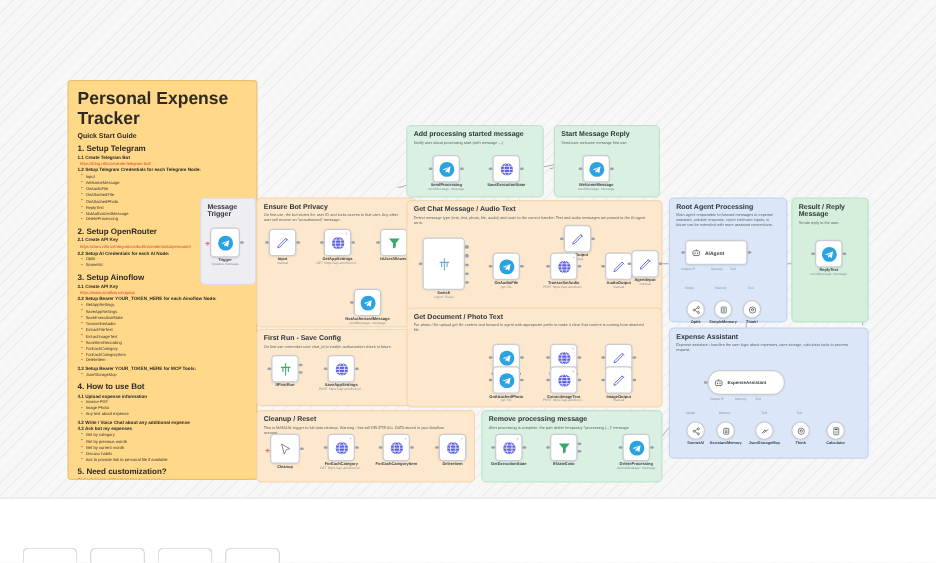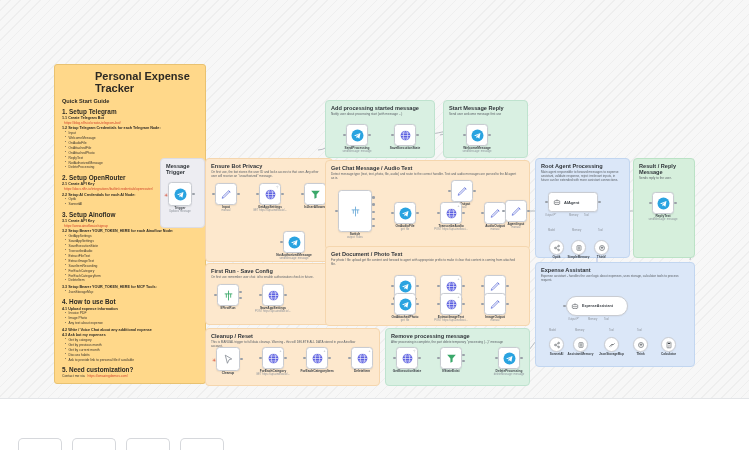--- a/index.html
+++ b/index.html
@@ -25,21 +25,21 @@
     overflow:hidden;
   }
 
   
   #doc {
     left:54px; top:64px; width:152px; height:320px;
     background:#ffd88a;
     padding:5px 7px 4px 7px;
     border:1px solid #e9c271;
   }
-  #doc h1 { font-size:11px; font-weight:bold; color:#2d2a24; margin-bottom:4px;margin-left:33px; }
+  #doc h1 { font-size:14px; font-weight:bold; color:#2d2a24; margin-bottom:4px; }
   #doc h2 { font-size:5.6px; font-weight:bold; color:#2d2a24; margin:3px 0 1.5px; }
   #doc h3 { font-size:6.4px; font-weight:bold; color:#2d2a24; margin:3.5px 0 1.5px; }
   #doc h4 { font-size:3.7px; font-weight:bold; color:#2d2a24; margin:1.6px 0 0.6px; }
   #doc a  { font-size:3.3px; color:#d2452c; text-decoration:none; display:block; margin:0.5px 0 0.8px 2px; word-break:break-all;}
   #doc ul { list-style:none; margin:0 0 1px 3px; }
   #doc li { font-size:3.3px; color:#3a352c; line-height:1.5; position:relative; padding-left:3.5px; }
   #doc li:before { content:"•"; position:absolute; left:0; top:-0.5px; font-size:3.3px; color:#5d564a;}
   #doc .contact { font-size:3.4px; color:#3a352c; margin-top:1.5px;}
   #doc .contact a { display:inline; }
 

